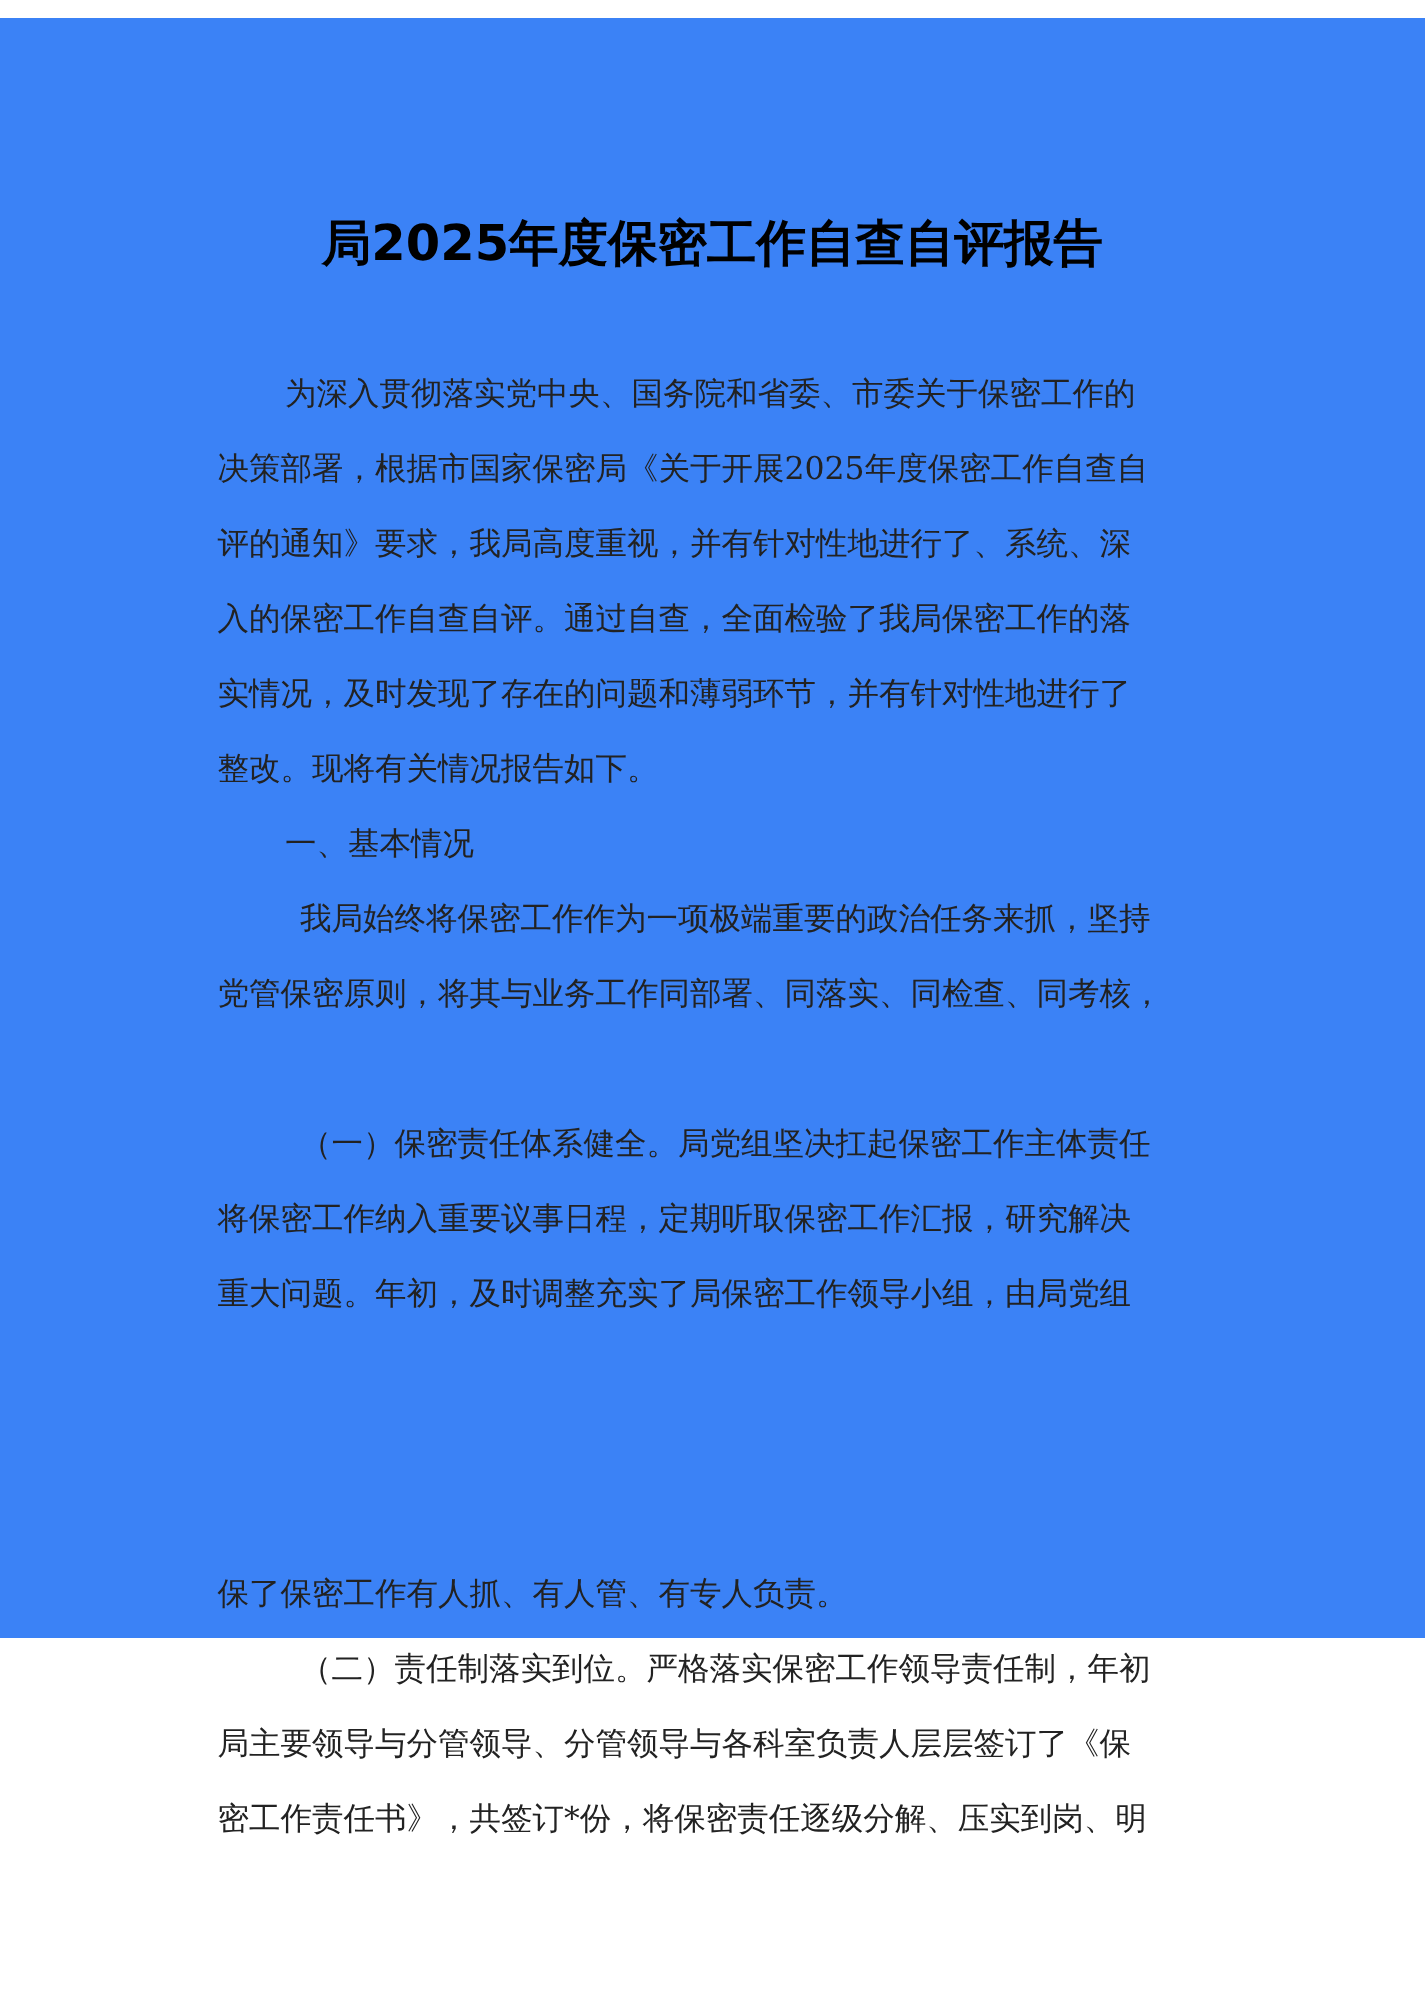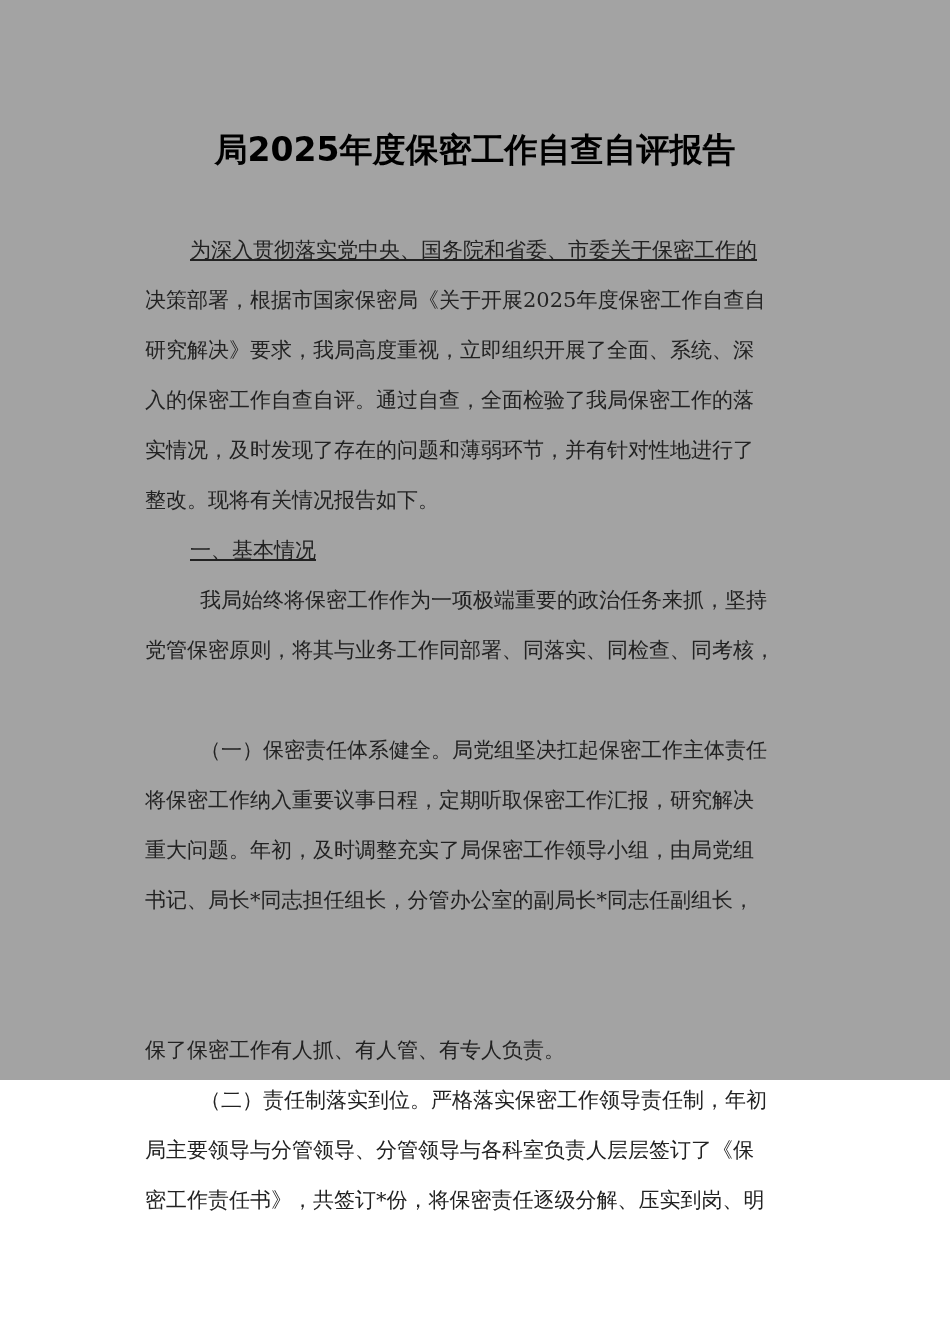--- a/index.html
+++ b/index.html
@@ -1,49 +1,48 @@
 <!DOCTYPE html>
 <html><head>
 <meta charset="utf-8">
 <style>
   html, body { margin: 0; padding: 0; background: #ffffff; }
   body { width: 950px; height: 1344px; position: relative; overflow: hidden; }
-  .page { position: absolute; left: 0; top: 0; width: 950px; height: 1080px; background: #a3a3a3; }
+  .page { position: absolute; left: 0; top: 12px; width: 950px; height: 1080px; background: #3b82f6; }
   .title {
     position: absolute; left: 0; width: 950px; top: 128px;
     text-align: center;
     font-family: "DejaVu Sans", sans-serif;
     font-weight: bold; font-size: 33px; color: #000;
     letter-spacing: 0px;
   }
   .line {
     position: absolute; left: 145px;
     font-family: "DejaVu Serif", serif;
     font-size: 21px; color: #222; white-space: nowrap;
     line-height: 28px;
   }
-  .indent { left: 190px; text-decoration: underline; }
+  .indent { left: 190px; }
   .indent2 { left: 200px; }
 </style>
 </head>
 <body>
 
 <div class="page">
   <div class="title">局2025年度保密工作自查自评报告</div>
 
   <div class="line indent" style="top:236px">为深入贯彻落实党中央、国务院和省委、市委关于保密工作的</div>
   <div class="line" style="top:286px">决策部署，根据市国家保密局《关于开展2025年度保密工作自查自</div>
-  <div class="line" style="top:336px">研究解决》要求，我局高度重视，立即组织开展了全面、系统、深</div>
+  <div class="line" style="top:336px">评的通知》要求，我局高度重视，并有针对性地进行了、系统、深</div>
   <div class="line" style="top:386px">入的保密工作自查自评。通过自查，全面检验了我局保密工作的落</div>
   <div class="line" style="top:436px">实情况，及时发现了存在的问题和薄弱环节，并有针对性地进行了</div>
   <div class="line" style="top:486px">整改。现将有关情况报告如下。</div>
   <div class="line indent" style="top:536px">一、基本情况</div>
   <div class="line indent2" style="top:586px">我局始终将保密工作作为一项极端重要的政治任务来抓，坚持</div>
   <div class="line" style="top:636px">党管保密原则，将其与业务工作同部署、同落实、同检查、同考核，</div>
   <div class="line indent2" style="top:736px">（一）保密责任体系健全。局党组坚决扛起保密工作主体责任</div>
   <div class="line" style="top:786px">将保密工作纳入重要议事日程，定期听取保密工作汇报，研究解决</div>
   <div class="line" style="top:836px">重大问题。年初，及时调整充实了局保密工作领导小组，由局党组</div>
-  <div class="line" style="top:886px">书记、局长*同志担任组长，分管办公室的副局长*同志任副组长，</div>
   <div class="line" style="top:1036px">保了保密工作有人抓、有人管、有专人负责。</div>
   <div class="line" style="top:1136px">局主要领导与分管领导、分管领导与各科室负责人层层签订了《保</div>
   <div class="line indent2" style="top:1086px">（二）责任制落实到位。严格落实保密工作领导责任制，年初</div>
   <div class="line" style="top:1186px">密工作责任书》，共签订*份，将保密责任逐级分解、压实到岗、明</div>
 </div>
 
 </body></html>

